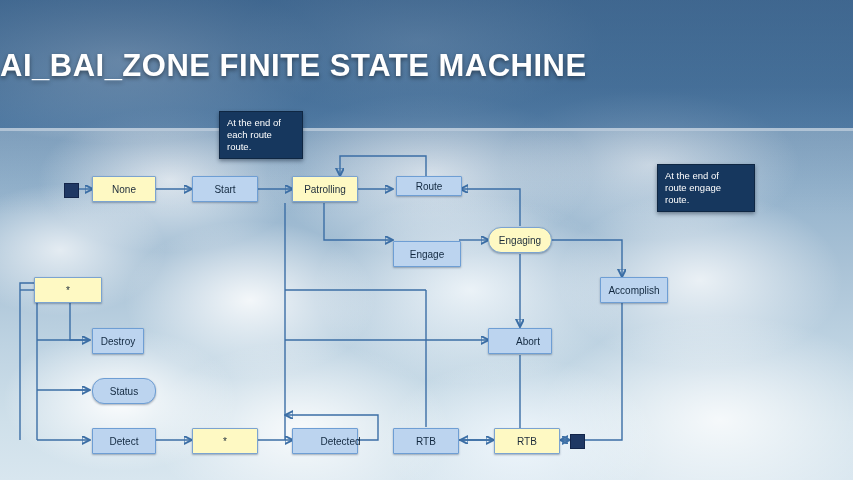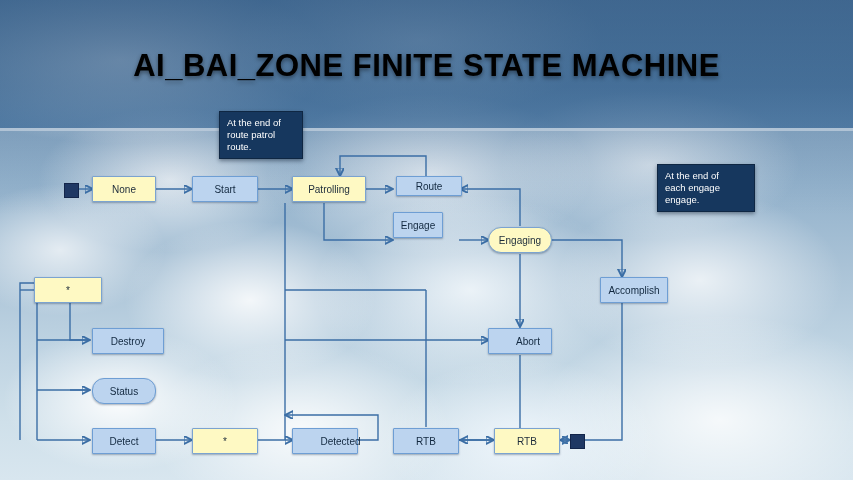--- a/index.html
+++ b/index.html
@@ -30,22 +30,22 @@
   }
   .bg-shade{position:absolute;inset:0;
     background:linear-gradient(180deg, rgba(40,70,110,.28) 0%, rgba(40,70,110,.12) 22%, rgba(255,255,255,0) 45%);
   }
 
   
   .title-band{position:absolute;left:0;top:0;width:853px;height:131px;
     background:linear-gradient(180deg, rgba(32,76,122,.62) 0%, rgba(36,84,132,.58) 60%, rgba(42,92,142,.55) 100%);
   }
   .title-band-edge{position:absolute;left:0;top:128px;width:853px;height:3px;background:rgba(255,255,255,.55);}
-  .title{position:absolute;left:0;top:48px;width:853px;text-align:center;
-    color:#000000;font-size:31px;font-weight:bold;letter-spacing:.5px;
+  .title{position:absolute;left:0;top:48px;width:853px;
+    color:#ffffff;font-size:31px;font-weight:bold;letter-spacing:.5px;
     text-shadow:0 2px 4px rgba(0,0,0,.45);
   }
 
   
   .node{position:absolute;box-sizing:border-box;display:flex;align-items:center;justify-content:center;
     font-size:10px;color:#1c2b3a;border:1px solid #4a7ebb;border-radius:1px;
     box-shadow:0 1px 2px rgba(20,40,70,.35);
   }
   .node.blue{background:#bcd4ef;border-color:#6e9ed4;color:#12283f;}
   .node.white{background:#fef9c3;border-color:#7ba3d0;color:#1c2b3a;}
@@ -134,45 +134,45 @@
 
   
   <svg class="leader">
     <line x1="248" y1="147" x2="300" y2="176"></line>
     <line x1="612" y1="176" x2="552" y2="232"></line>
   </svg>
 
   
   <div class="callout" style="left:175px;top:111px;width:84px;">
     <div>At the end of</div>
-    <div>route patrol route.</div>
+    <div>each route route.</div>
   </div>
   <div class="callout" style="left:613px;top:164px;width:98px;">
     <div>At the end of</div>
-    <div>each engage engage.</div>
+    <div>route engage route.</div>
   </div>
 
   
   <div class="dot" style="left:64px;top:183px;"></div>
   <div class="dot" style="left:570px;top:434px;"></div>
 
   
   <div class="node white" style="left:92px;top:176px;width:64px;height:26px;">None</div>
   <div class="node blue" style="left:192px;top:176px;width:66px;height:26px;text-align:center;">Start</div>
-  <div class="node white" style="left:292px;top:176px;width:74px;height:26px;">Patrolling</div>
+  <div class="node white" style="left:292px;top:176px;width:66px;height:26px;">Patrolling</div>
   <div class="node blue" style="left:396px;top:176px;width:66px;height:20px;">Route</div>
 
-  <div class="node blue" style="left:393px;top:212px;width:50px;height:26px;">Engage</div>
+  <div class="node blue" style="left:393px;top:241px;width:68px;height:26px;">Engage</div>
   <div class="node white" style="left:488px;top:227px;width:64px;height:26px;border-radius:13px;">Engaging</div>
 
   <div class="node blue" style="left:600px;top:277px;width:68px;height:26px;">Accomplish</div>
   <div class="node blue" style="left:488px;top:328px;width:64px;height:26px;padding-left:16px;">Abort</div>
 
   <div class="node white" style="left:34px;top:277px;width:68px;height:26px;">*</div>
-  <div class="node blue" style="left:92px;top:328px;width:72px;height:26px;">Destroy</div>
+  <div class="node blue" style="left:92px;top:328px;width:52px;height:26px;">Destroy</div>
   <div class="node blue" style="left:92px;top:378px;width:64px;height:26px;border-radius:12px;">Status</div>
   <div class="node blue" style="left:92px;top:428px;width:64px;height:26px;">Detect</div>
 
   <div class="node white" style="left:192px;top:428px;width:66px;height:26px;">*</div>
   <div class="node blue" style="left:292px;top:428px;width:66px;height:26px;padding-left:31px;">Detected</div>
   <div class="node blue" style="left:393px;top:428px;width:66px;height:26px;">RTB</div>
   <div class="node white" style="left:494px;top:428px;width:66px;height:26px;">RTB</div>
 
 </div>
 

